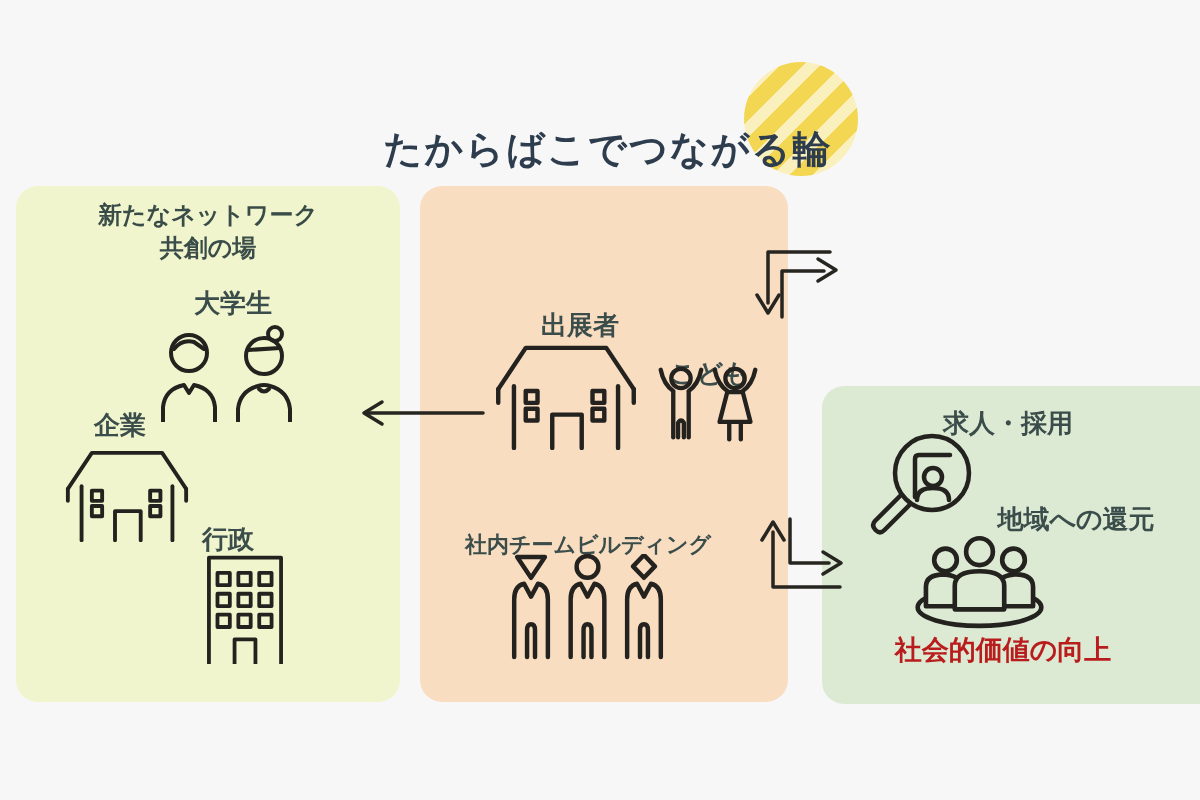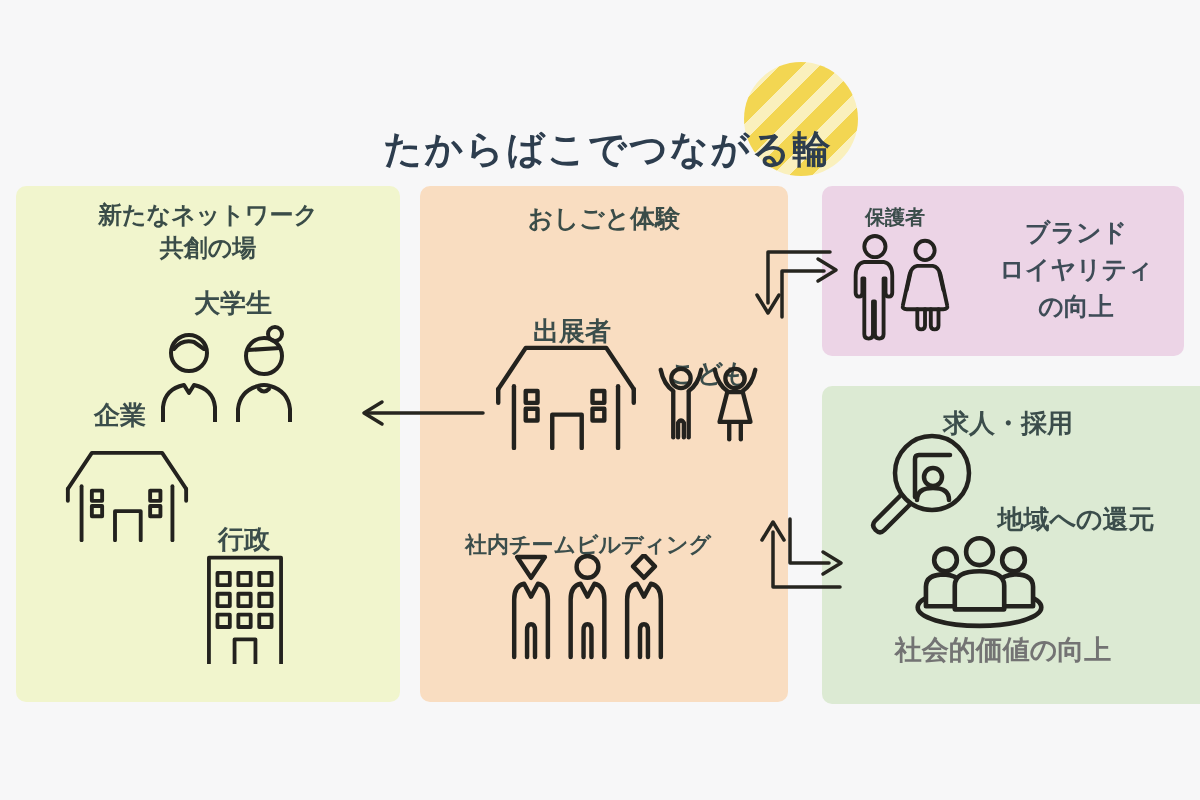--- a/index.html
+++ b/index.html
@@ -2,33 +2,33 @@
 <html><head>
 <meta charset="utf-8">
 <style>
   html,body{margin:0;padding:0;background:#f7f7f8;}
   .canvas{position:relative;width:1200px;height:800px;background:#f7f7f8;overflow:hidden;
           font-family:"Liberation Sans",sans-serif;color:#3b4d4b;}
   .title-circle{position:absolute;left:744px;top:62px;width:114px;height:114px;border-radius:50%;
                 background:repeating-linear-gradient(135deg,#f3d652 0 16px,#faf0bd 16px 28px);z-index:1;}
   .page-title{position:absolute;left:0;top:99px;width:100%;text-align:center;z-index:2;
               font-size:38px;font-weight:800;letter-spacing:2px;color:#2d3d4e;padding-left:8px;}
-  .panel{position:absolute;border-radius:10px;}
+  .panel{position:absolute;border-radius:22px;}
   .panel-network{left:16px;top:186px;width:384px;height:516px;background:#f1f5cd;}
   .panel-experience{left:420px;top:186px;width:368px;height:516px;background:#f9ddc1;}
   .panel-brand{left:822px;top:186px;width:362px;height:170px;background:#ecd4e6;}
   .panel-social{left:822px;top:386px;width:362px;height:318px;background:#dcead3;padding-left:40px;}
   .panel h2{position:absolute;margin:0;left:0;width:100%;text-align:center;
             font-size:24px;line-height:33px;font-weight:bold;color:#3a4c48;}
   .lbl{position:absolute;transform:translateX(-50%);font-weight:bold;font-size:26px;
        white-space:nowrap;color:#3b4d4b;}
   .brand-text{position:absolute;left:146px;top:28px;width:216px;text-align:center;
               font-size:25px;line-height:37px;font-weight:bold;color:#3e4c57;}
   .social-heading{position:absolute;left:181px;top:246px;transform:translateX(-50%);
-                  font-size:27px;font-weight:bold;white-space:nowrap;color:#737373;}
+                  font-size:27px;font-weight:bold;white-space:nowrap;color:#b91c1c;}
   svg{display:block;}
   .icon{position:absolute;}
   .arrows{position:absolute;left:0;top:0;pointer-events:none;}
 </style>
 </head>
 <body>
 
 <div class="canvas">
 
   <span class="title-circle"></span>
@@ -43,54 +43,53 @@
       <circle cx="38" cy="31" r="18"></circle>
       <path d="M23,27 Q31,17 43,20 L53,27"></path>
       <path d="M12,100 V85 Q14,67 33,63 L38,71 L43,63 Q62,67 64,85 V100"></path>
       <circle cx="124" cy="12" r="7"></circle>
       <circle cx="113" cy="34" r="18"></circle>
       <path d="M97,28 L129,26"></path>
       <path d="M87,100 V87 Q89,69 107,64 Q113,62 119,64 Q137,69 139,87 V100"></path>
       <path d="M108,67 Q113,72 118,67"></path>
     </svg>
 
-    <span class="lbl" style="left:104px;top:212px;">企業</span>
+    <span class="lbl" style="left:104px;top:222px;">企業</span>
     <svg class="icon" style="left:46px;top:260px;" width="130" height="96" viewBox="0 0 150 112" fill="none" stroke="#23221e" stroke-width="4.5" stroke-linecap="round" stroke-linejoin="round">
       <path d="M6,50 L34,8 H116 L144,50"></path>
       <path d="M6,50 V64"></path>
         <path d="M144,50 V64"></path>
       <path d="M22,47 V110"></path>
         <path d="M128,47 V110"></path>
       <path d="M61,110 V76 H91 V110"></path>
       <rect x="34" y="52" width="12" height="12"></rect>
         <rect x="34" y="70" width="12" height="12"></rect>
       <rect x="102" y="52" width="12" height="12"></rect>
         <rect x="102" y="70" width="12" height="12"></rect>
     </svg>
 
-    <span class="lbl" style="left:228px;top:336px;">行政</span>
+    <span class="lbl" style="left:212px;top:336px;">行政</span>
     <svg class="icon" style="left:186px;top:366px;" width="86" height="112" viewBox="0 0 88 118" fill="none" stroke="#23221e" stroke-width="4" stroke-linecap="round" stroke-linejoin="round">
       <path d="M6,118 V6 H82 V118"></path>
       <path d="M33,118 V92 H55 V118"></path>
       <rect x="15" y="22" width="13" height="13"></rect>
         <rect x="37" y="22" width="13" height="13"></rect>
         <rect x="59" y="22" width="13" height="13"></rect>
       <rect x="15" y="44" width="13" height="13"></rect>
         <rect x="37" y="44" width="13" height="13"></rect>
         <rect x="59" y="44" width="13" height="13"></rect>
       <rect x="15" y="66" width="13" height="13"></rect>
         <rect x="37" y="66" width="13" height="13"></rect>
         <rect x="59" y="66" width="13" height="13"></rect>
     </svg>
   </section>
 
   <section class="panel panel-experience">
-    <h2 style="top:16px;font-size:25px;">おしごと体験</h2>
 
-    <span class="lbl" style="left:152px;top:122px;margin-top:6px;">出展者</span>
+    <span class="lbl" style="left:160px;top:122px;">出展者</span>
     <svg class="icon" style="left:72px;top:154px;" width="148" height="110" viewBox="0 0 150 112" fill="none" stroke="#23221e" stroke-width="4.5" stroke-linecap="round" stroke-linejoin="round">
       <path d="M6,50 L34,8 H116 L144,50"></path>
       <path d="M6,50 V64"></path>
         <path d="M144,50 V64"></path>
       <path d="M22,47 V110"></path>
         <path d="M128,47 V110"></path>
       <path d="M61,110 V76 H91 V110"></path>
       <rect x="34" y="52" width="12" height="12"></rect>
         <rect x="34" y="70" width="12" height="12"></rect>
       <rect x="102" y="52" width="12" height="12"></rect>
@@ -126,36 +125,20 @@
         <path d="M21,104 V77 Q21,71 25,71 Q29,71 29,77 V104"></path>
       </g>
       <g transform="translate(114,0)">
         <path d="M25,1 L36,12.5 L25,24 L14,12.5 Z"></path>
         <path d="M8,104 V46 Q8,32 18,30 L25,43 L32,30 Q42,32 42,46 V104"></path>
         <path d="M21,104 V77 Q21,71 25,71 Q29,71 29,77 V104"></path>
       </g>
     </svg>
   </section>
 
-  <section class="panel panel-brand">
-    <span class="lbl" style="left:73px;top:18px;font-size:20px;">保護者</span>
-    <svg class="icon" style="left:24px;top:48px;" width="106" height="108" viewBox="0 0 110 112" fill="none" stroke="#23221e" stroke-width="4" stroke-linecap="round" stroke-linejoin="round">
-      <circle cx="30" cy="13" r="11"></circle>
-      <path d="M21,29 h18 q9,2 9,14 v18 q0,4 -3.5,4 t-3.5,-4 v-15 h-2 v58 q0,4.5 -4.5,4.5 t-4.5,-4.5 v-34 h-2 v34 q0,4.5 -4.5,4.5 t-4.5,-4.5 v-58 h-2 v15 q0,4 -3.5,4 t-3.5,-4 v-18 q0,-12 9,-14 z"></path>
-      <circle cx="82" cy="17" r="10"></circle>
-      <path d="M74,33 Q68,34 66,42 L59,74 Q58,78 63,78 H101 Q106,78 105,74 L98,42 Q96,34 90,33 Z"></path>
-      <path d="M67,40 L63,58"></path>
-        <path d="M97,40 L101,58"></path>
-      <path d="M74,78 V95 Q74,99 78,99 Q82,99 82,95 V78"></path>
-      <path d="M88,78 V95 Q88,99 92,99 Q96,99 96,95 V78"></path>
-    </svg>
-    <div class="brand-text"><span>ブランド</span><br>
-      <span>ロイヤリティ</span><br>
-      <span>の向上</span></div>
-  </section>
 
   <section class="panel panel-social">
     <span class="lbl" style="left:186px;top:20px;">求人・採用</span>
     <svg class="icon" style="left:38px;top:40px;" width="124" height="120" viewBox="0 0 120 120" fill="none" stroke="#23221e" stroke-width="4.5" stroke-linecap="round" stroke-linejoin="round">
       <circle cx="70" cy="47" r="37"></circle>
       <path d="M38,70 L13,95 Q9,99.5 13.5,104 Q18,108.5 22.5,104 L47.5,79"></path>
       <path d="M53,71 V33 Q53,29 57,29 H88"></path>
       <circle cx="71" cy="51" r="9"></circle>
       <path d="M55,74 Q55,62 71,62 Q87,62 87,74"></path>
     </svg>

